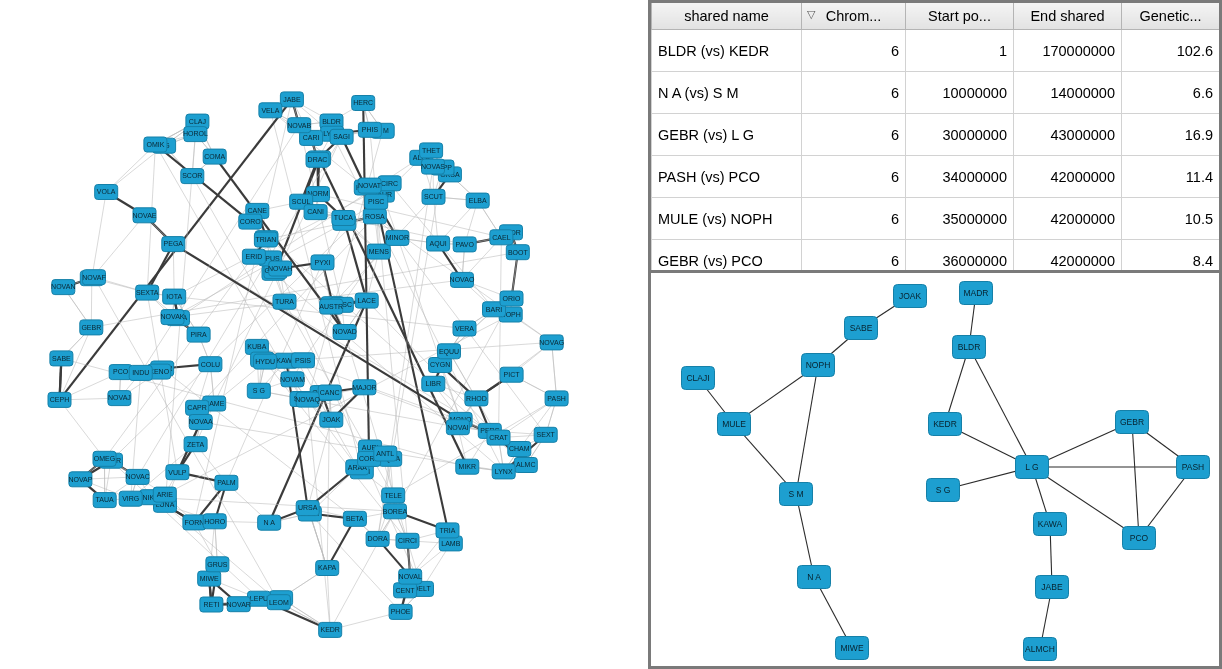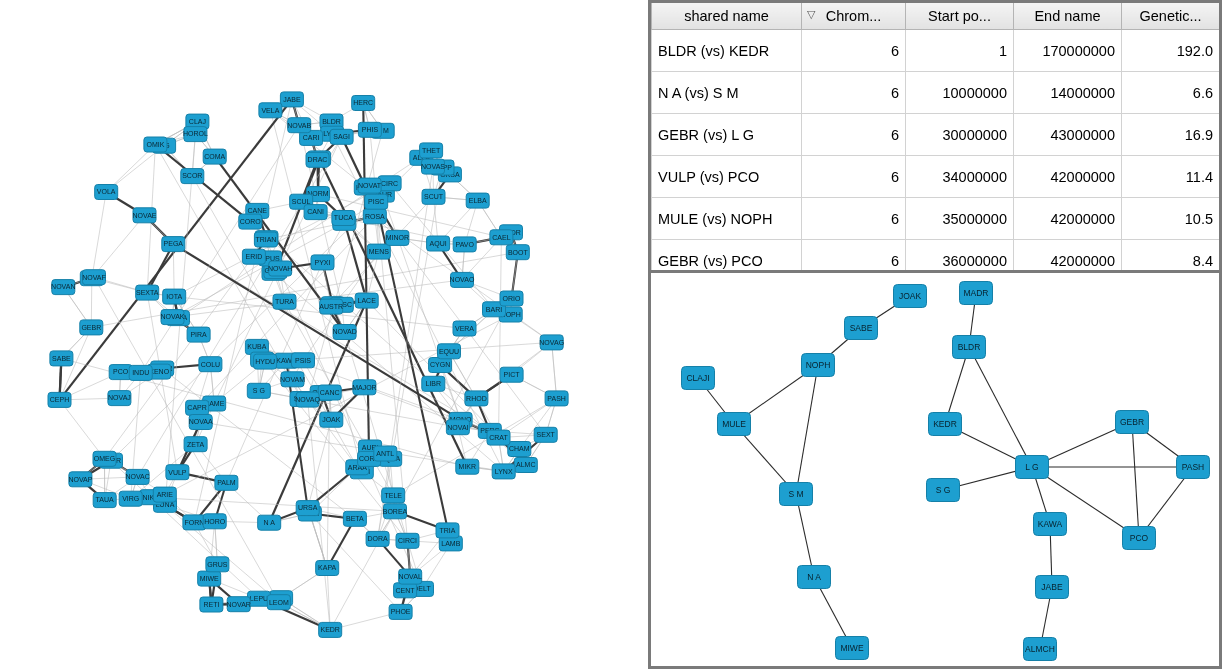--- a/index.html
+++ b/index.html
@@ -1446,48 +1446,48 @@
         <col class="w-chr">
         <col class="w-start">
         <col class="w-end">
         <col class="w-gen">
     </colgroup>
     <thead>
       <tr>
         <th><span>shared name</span></th>
         <th><span class="filter-ico">▽</span><span>Chrom...</span></th>
         <th><span>Start po...</span></th>
-        <th><span>End name</span></th>
+        <th><span>End shared</span></th>
         <th><span>Genetic...</span></th>
       </tr>
     </thead>
     <tbody id="table-body">
         <tr>
           <td class="c-name">BLDR (vs) KEDR</td>
           <td class="c-num">6</td>
           <td class="c-num">1</td>
           <td class="c-num">170000000</td>
-          <td class="c-num">192.0</td>
+          <td class="c-num">102.6</td>
         </tr>
         <tr>
           <td class="c-name">N A (vs) S M</td>
           <td class="c-num">6</td>
           <td class="c-num">10000000</td>
           <td class="c-num">14000000</td>
           <td class="c-num">6.6</td>
         </tr>
         <tr>
           <td class="c-name">GEBR (vs) L G</td>
           <td class="c-num">6</td>
           <td class="c-num">30000000</td>
           <td class="c-num">43000000</td>
           <td class="c-num">16.9</td>
         </tr>
         <tr>
-          <td class="c-name">VULP (vs) PCO</td>
+          <td class="c-name">PASH (vs) PCO</td>
           <td class="c-num">6</td>
           <td class="c-num">34000000</td>
           <td class="c-num">42000000</td>
           <td class="c-num">11.4</td>
         </tr>
         <tr>
           <td class="c-name">MULE (vs) NOPH</td>
           <td class="c-num">6</td>
           <td class="c-num">35000000</td>
           <td class="c-num">42000000</td>

